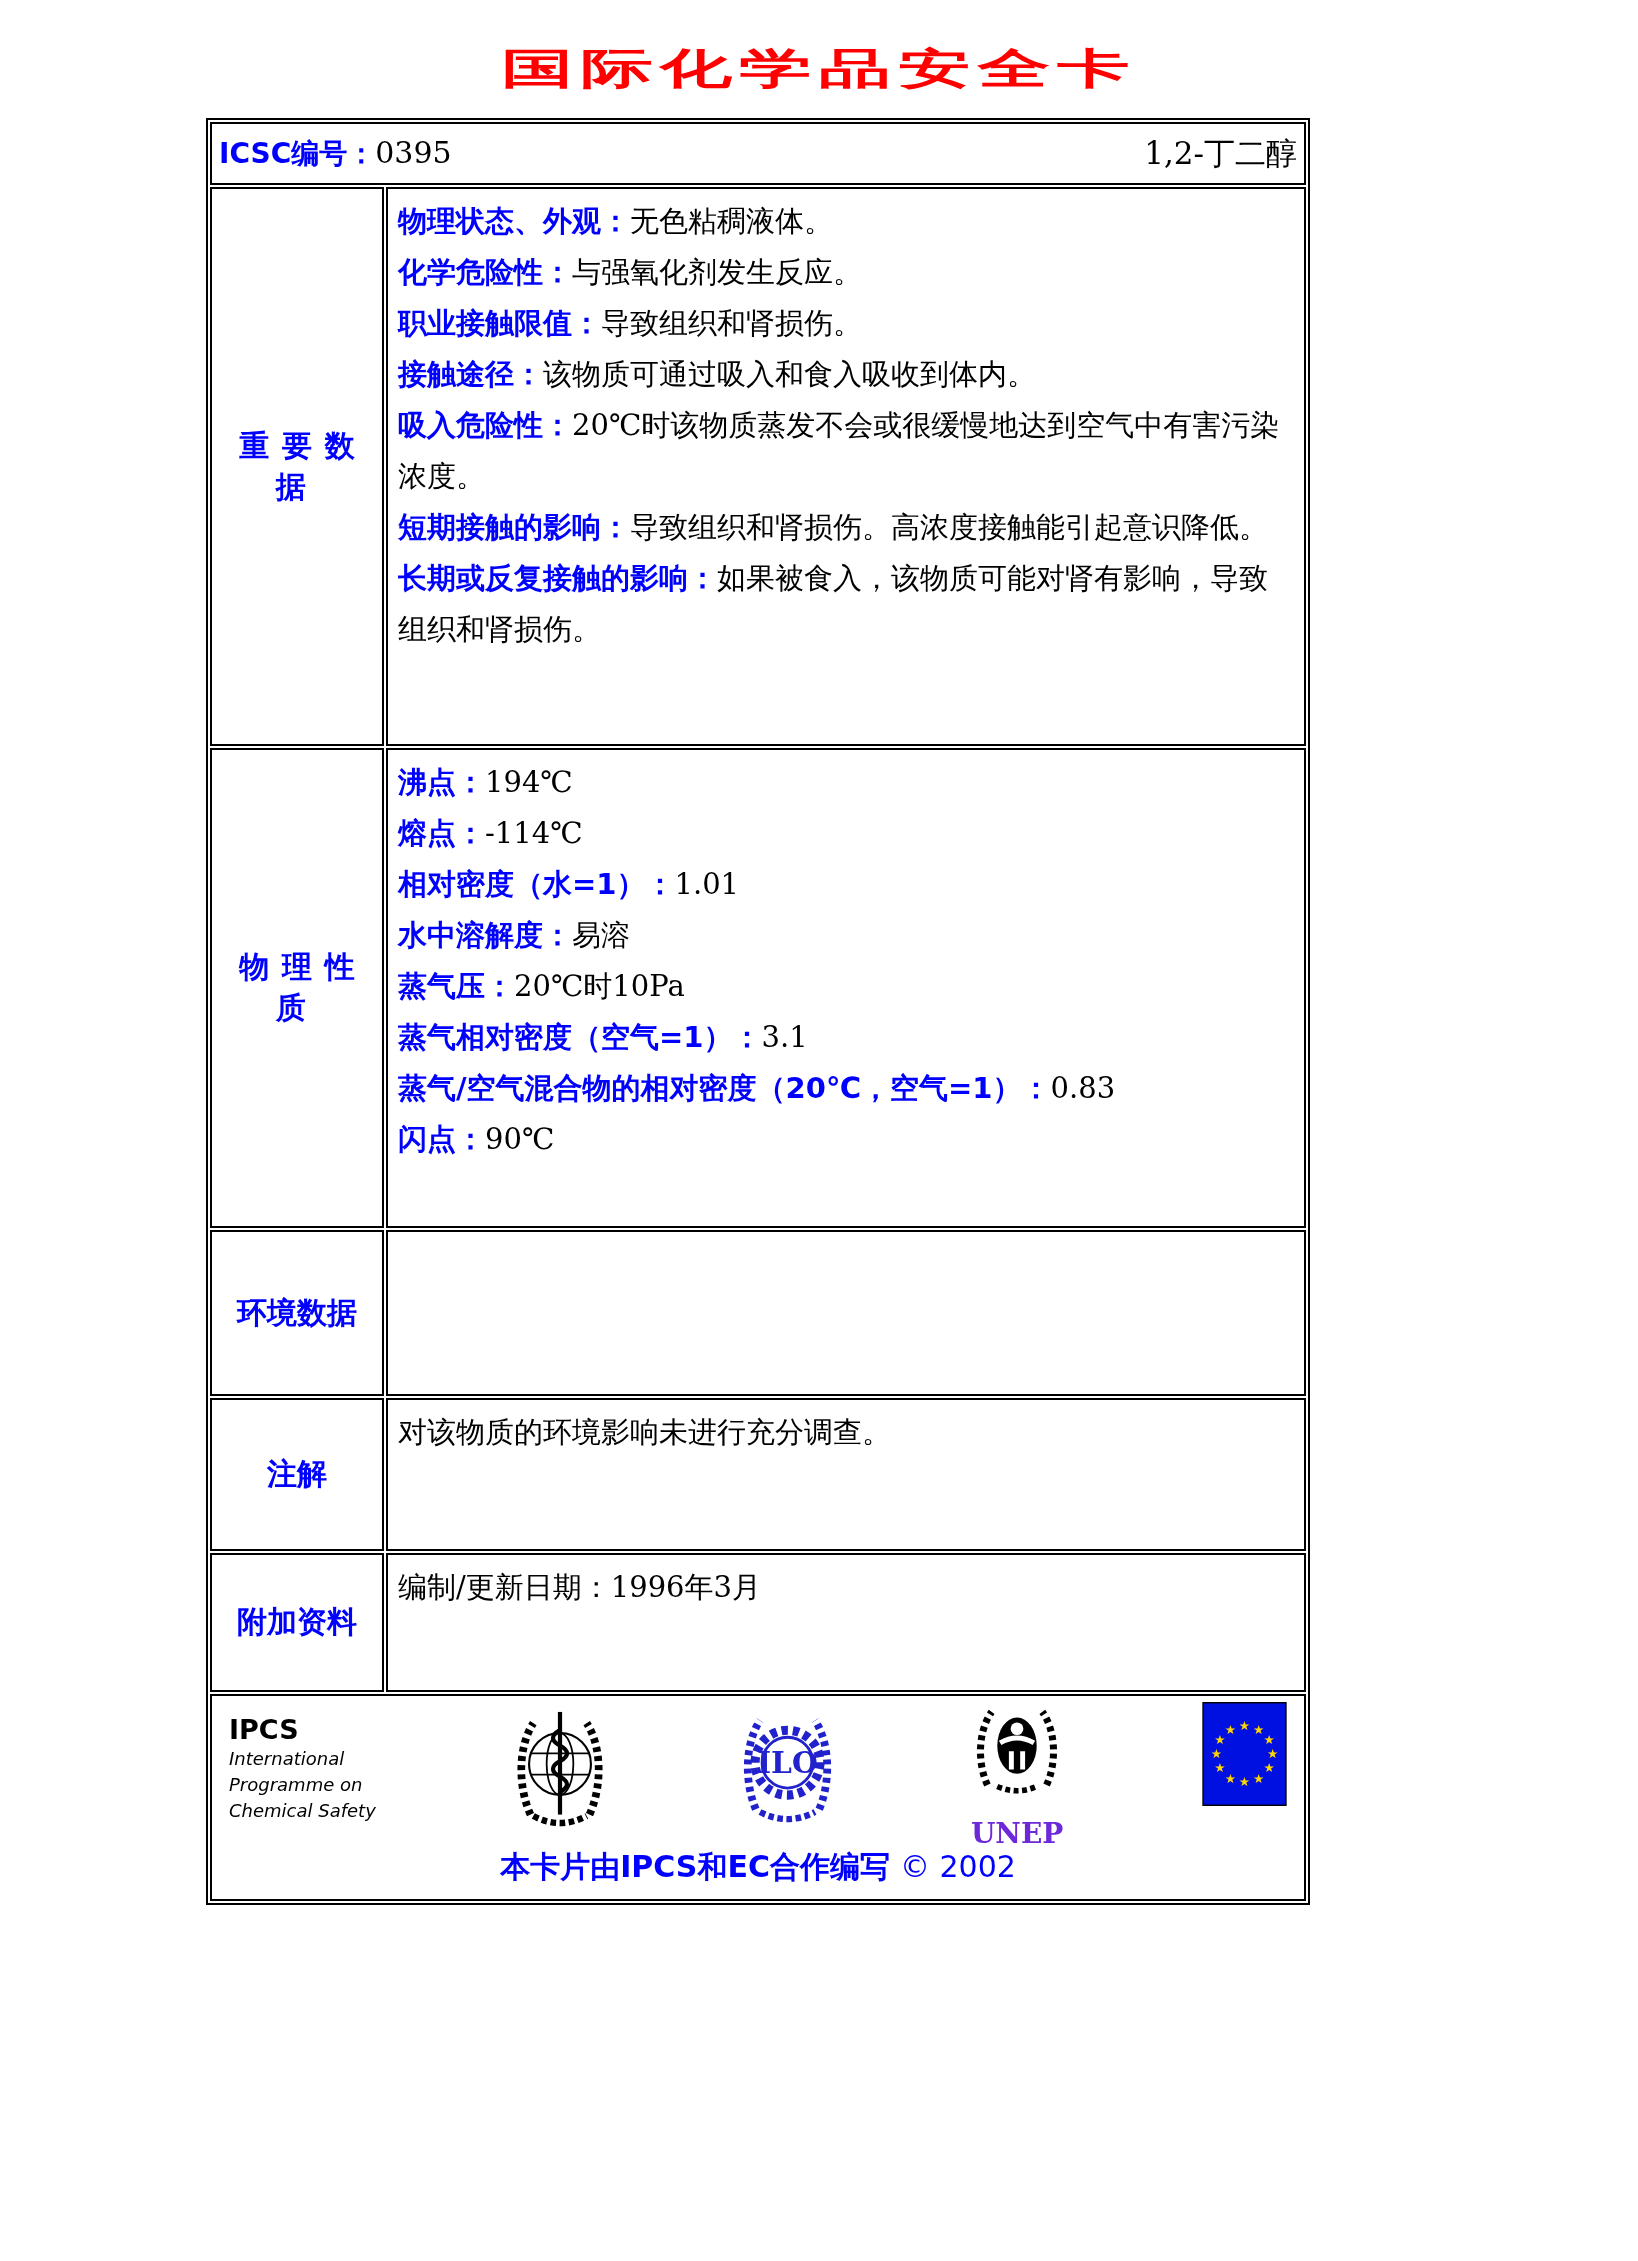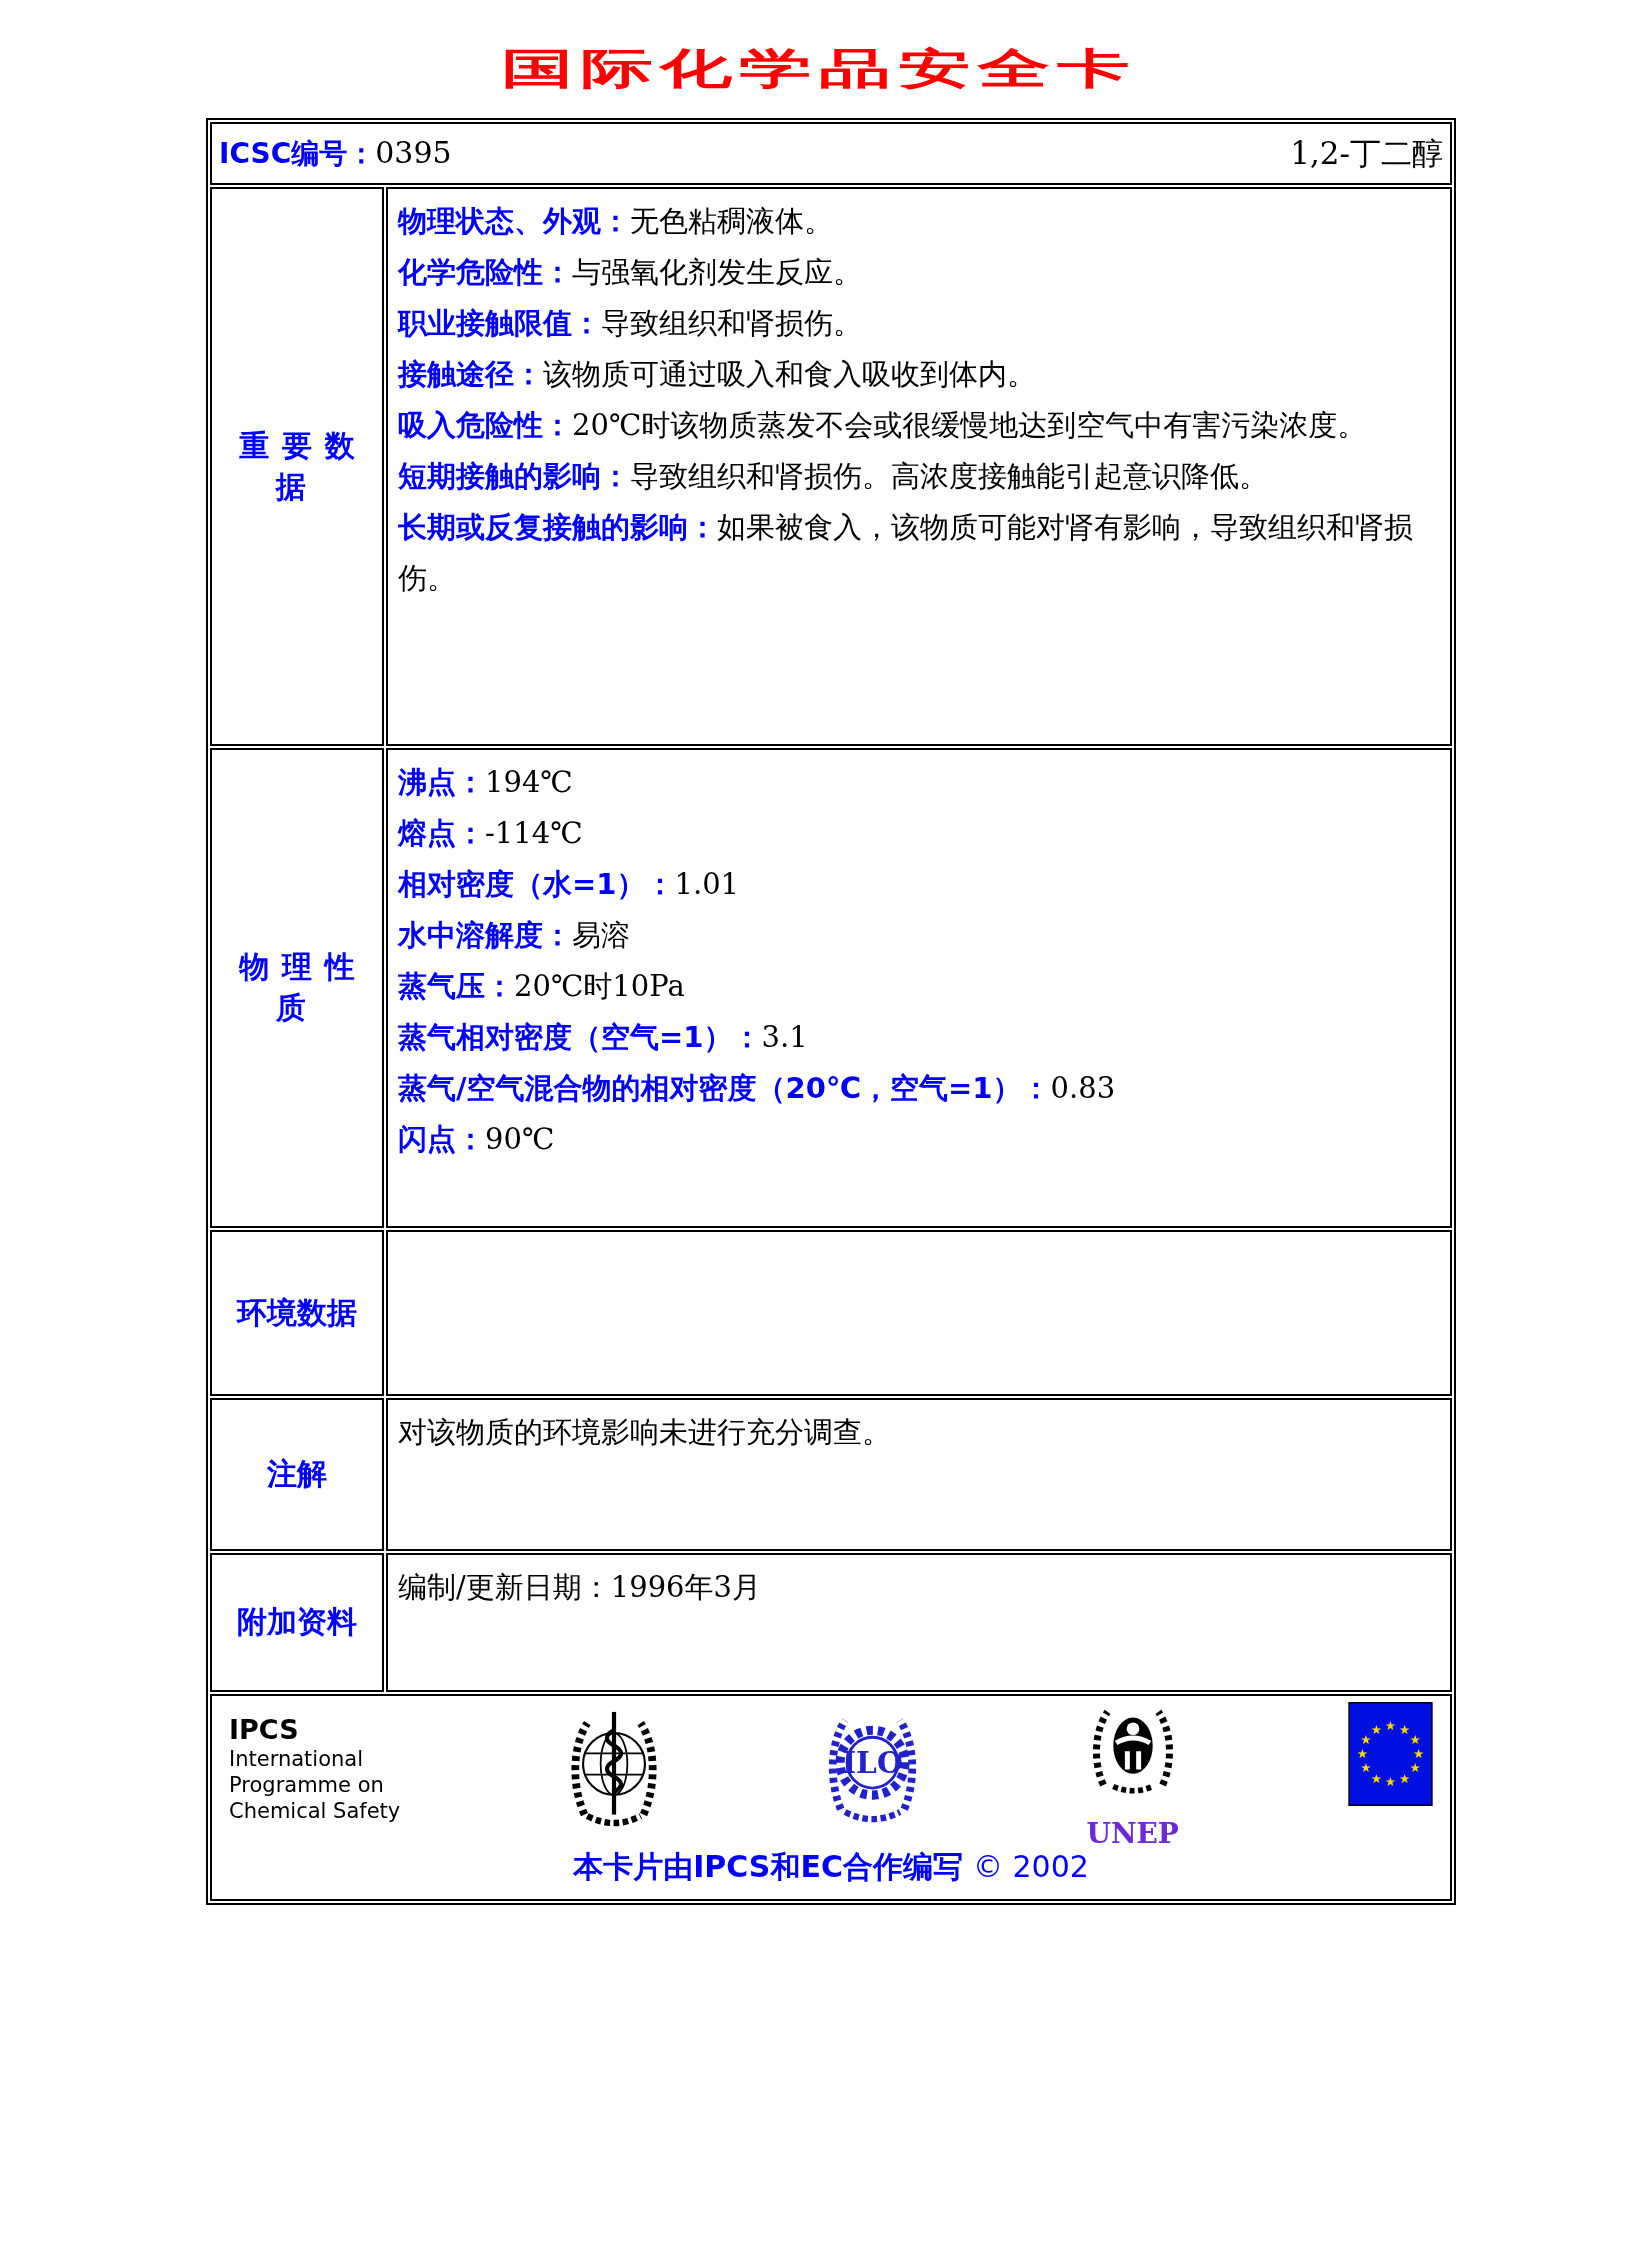--- a/index.html
+++ b/index.html
@@ -10,21 +10,21 @@
   }
   
   .title-wrap{position:absolute;top:41px;left:0;width:1638px;text-align:center;}
   .title-inner{
     display:inline-block;transform:scaleX(1.72);transform-origin:center;
     font-family:"DejaVu Serif","Liberation Serif",serif;
     font-weight:bold;font-size:42px;color:#FF0000;letter-spacing:4.2px;white-space:nowrap;
   }
   
   table.card{
-    position:absolute;left:206px;top:118px;width:1250px;
+    position:absolute;left:206px;top:118px;width:1104px;
     border:2.8px solid #000;border-collapse:separate;border-spacing:2.8px;
     table-layout:fixed;background:#fff;
   }
   td{border:2.1px solid #000;background:#fff;overflow:hidden;}
   col.c-label{width:174px;}
   
   td.hdr{height:59px;padding:0 7px;vertical-align:middle;}
   .hdr-flex{display:flex;justify-content:space-between;align-items:center;width:100%;}
   .icsc-label{
     font-family:"DejaVu Sans","Liberation Sans",sans-serif;
@@ -50,21 +50,21 @@
   tr.r-important td{height:541px;}
   tr.r-physical  td{height:462px;}
   tr.r-environment td{height:148px;}
   tr.r-notes td{height:135px;}
   tr.r-additional td{height:121px;}
   
   td.logos-cell{height:192px;padding:5.6px 17px;vertical-align:top;}
   .logos-flex{display:flex;justify-content:space-between;align-items:flex-start;height:141px;gap:28px;}
   .ipcs-block{margin-top:12.7px;font-family:"DejaVu Sans","Liberation Sans",sans-serif;color:#000;}
   .ipcs-acronym{font-weight:bold;font-size:27px;line-height:32px;}
-  .ipcs-line{font-size:21px;line-height:26px;}
+  .ipcs-line{font-size:18px;line-height:26px;font-style:italic;}
   .unep-block{text-align:center;}
   .unep-text{
     font-family:"DejaVu Serif","Liberation Serif",serif;font-weight:bold;
     font-size:28px;line-height:28px;color:#6d28d9;margin-top:18px;
   }
   .logos-caption{
     text-align:center;margin-top:4.2px;
     font-family:"DejaVu Sans","Liberation Sans",sans-serif;
     color:#0000FF;font-size:30px;
   }

